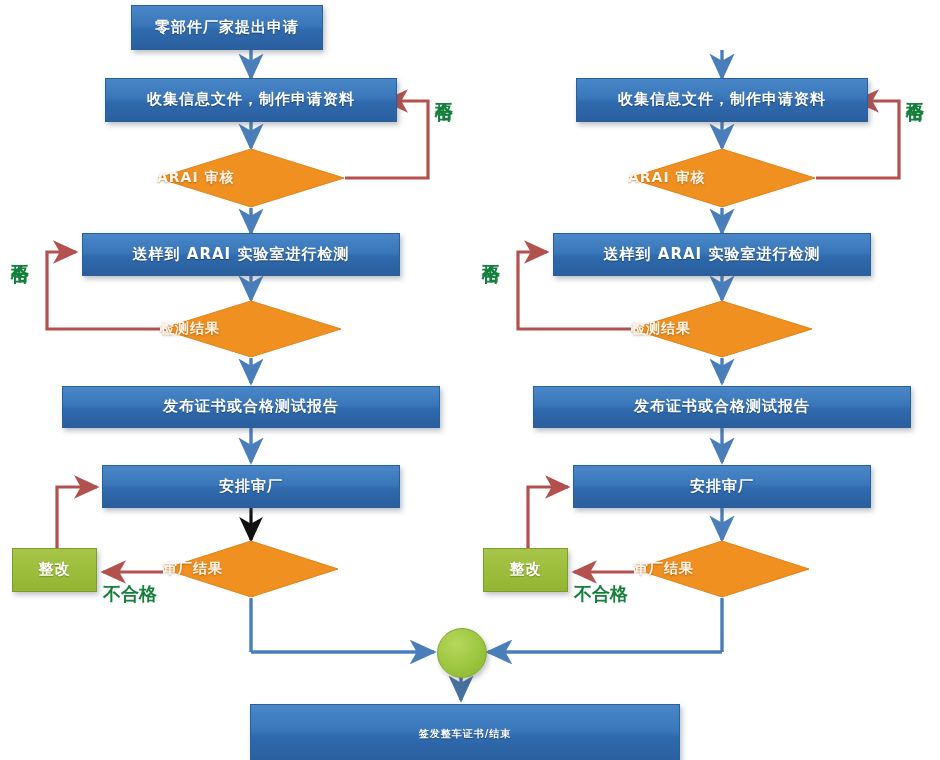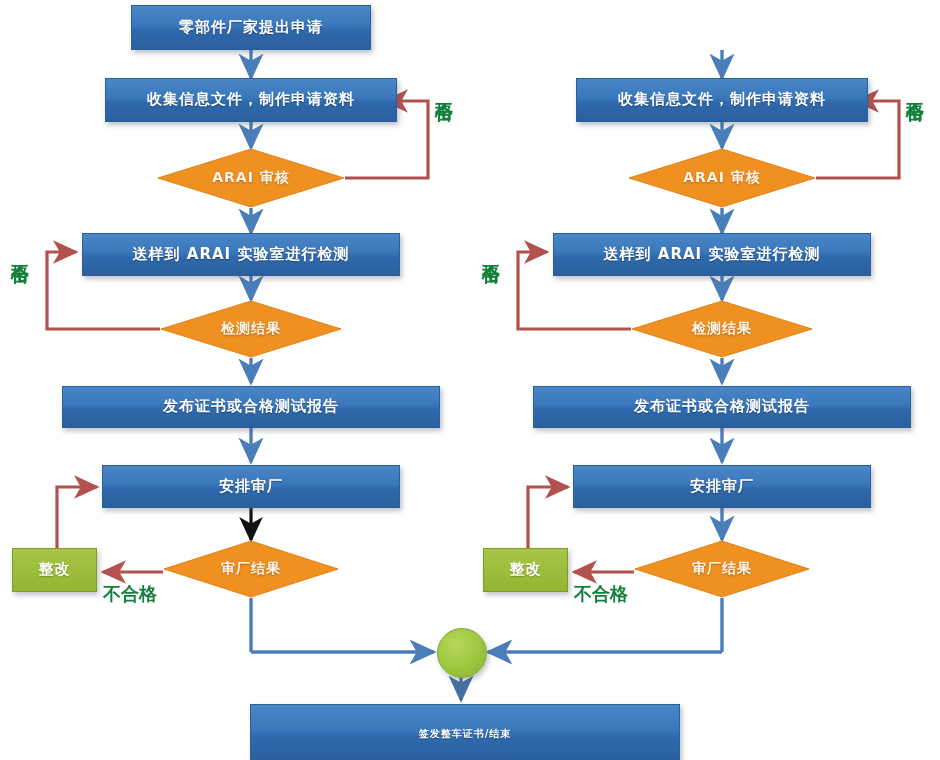--- a/index.html
+++ b/index.html
@@ -40,21 +40,21 @@
     box-shadow: 2px 3px 5px rgba(80,90,105,0.38);
     font-weight: bold;
     letter-spacing: 1px;
     text-shadow: 0 1px 1px rgba(0,0,0,0.35);
   }
   
   .diamond-wrap {
     position: absolute;
     display: flex;
     align-items: center;
-    justify-content: center;
+    justify-content: flex-start;
   }
   .diamond-shape {
     position: absolute;
     left: 0; top: 0;
     width: 100%; height: 100%;
   }
   .diamond-label {
     position: relative;
     color: #fdf6ec;
     font-weight: bold;
@@ -167,21 +167,21 @@
     <g stroke="#45719f" stroke-width="3.4" fill="none">
       <line x1="461" y1="675" x2="461" y2="700" marker-end="url(#ar-blue-l)"></line>
     </g>
 
     <g stroke="#d6e8a0" stroke-width="2.6" stroke-linecap="round" opacity="0.95">
       <line x1="449" y1="640" x2="473" y2="664"></line>
       <line x1="473" y1="640" x2="449" y2="664"></line>
     </g>
   </svg>
 
-  <div class="node proc" style="left:131px; top:5px; width:240px; height:45px; font-size:15px;">零部件厂家提出申请</div>
+  <div class="node proc" style="left:131px; top:5px; width:192px; height:45px; font-size:15px;">零部件厂家提出申请</div>
 
   <div class="node proc" style="left:105px; top:78px; width:292px; height:44px; font-size:15px;">收集信息文件，制作申请资料</div>
 
   <div class="diamond-wrap" style="left:157px; top:148px; width:188px; height:60px;">
     <svg class="diamond-shape" viewBox="0 0 188 60" preserveAspectRatio="none">
       <polygon points="94,1 187,30 94,59 1,30" fill="#ef9021" stroke="#e0821a" stroke-width="1"></polygon>
     </svg>
     <span class="diamond-label" style="font-size:14px;">ARAI 审核</span>
   </div>
 

